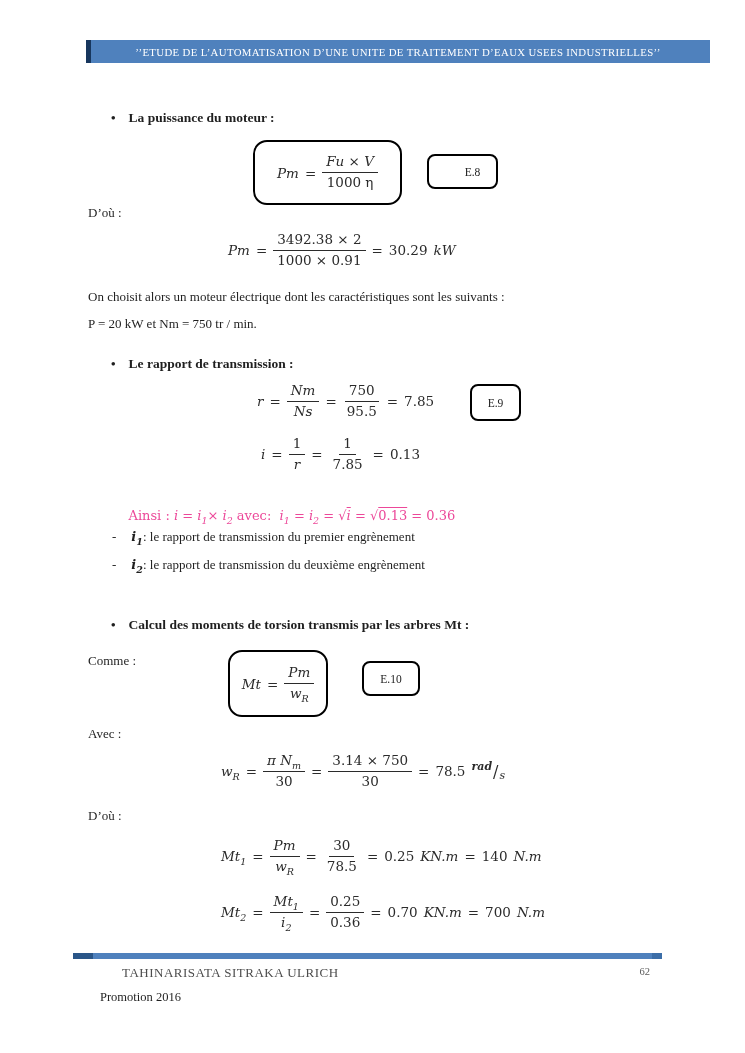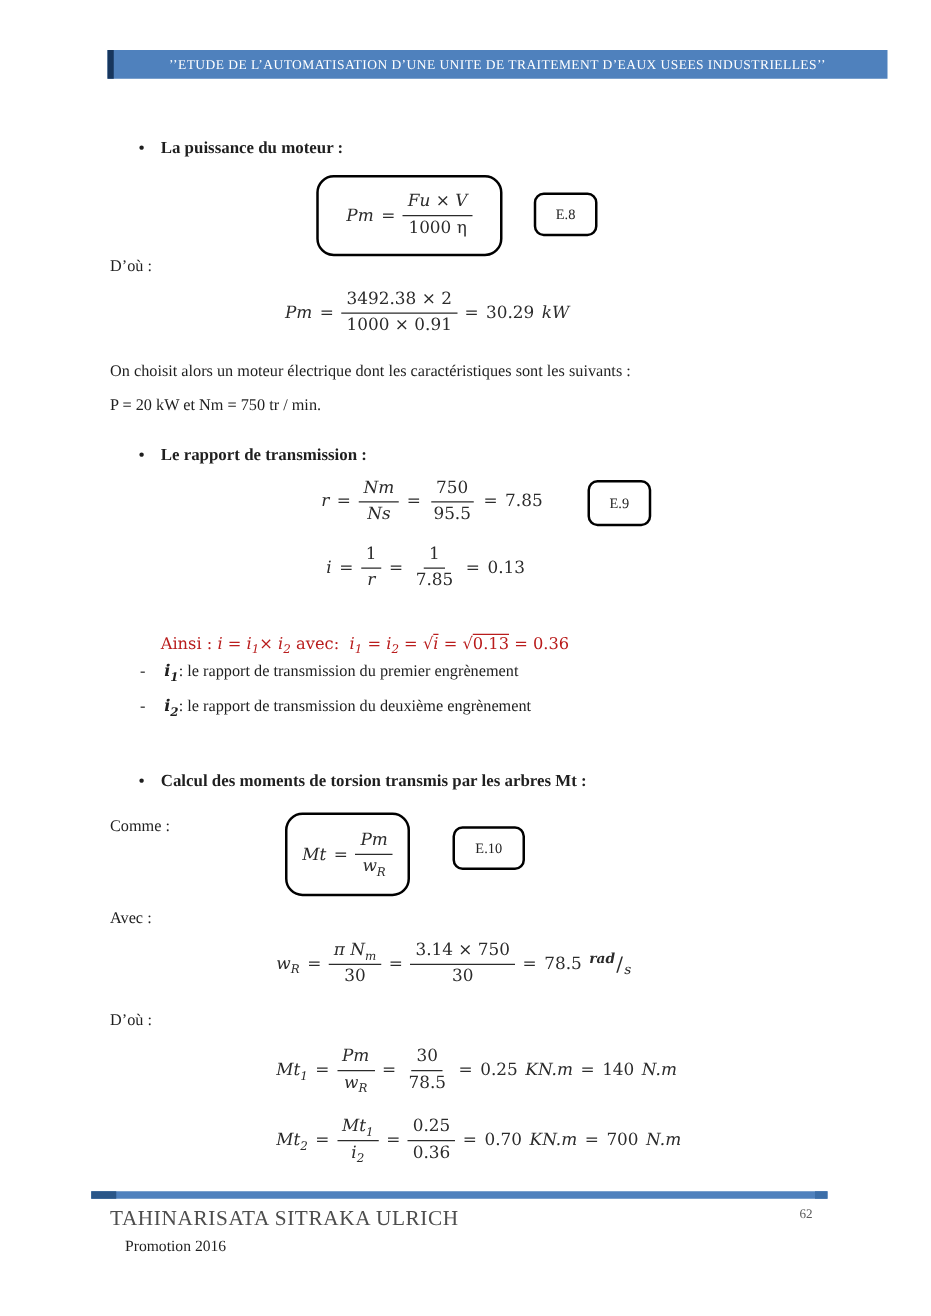--- a/index.html
+++ b/index.html
@@ -61,21 +61,21 @@
   .unit-frac .ud{font-size:11px;position:relative;top:4px;}
   
   .list-item{display:flex;align-items:baseline;font-size:13px;}
   .list-item .dash{margin-right:15px;}
   .term{font-weight:bold;font-style:italic;font-family:"DejaVu Serif",serif;}
   .term sub{font-size:9.5px;line-height:0;}
   
   .footline{background:var(--line-blue);}
   .footline .edgeL{position:absolute;left:0;top:0;width:20px;height:100%;background:var(--line-edge);}
   .footline .edgeR{position:absolute;right:0;top:0;width:10px;height:100%;background:var(--line-tip);}
-  .author{font-size:17px;color:#4d4d4d;letter-spacing:0.5px;}
+  .author{font-size:13px;color:#4d4d4d;letter-spacing:0.5px;margin-left:34px;}
   .pagenum{font-size:10.5px;color:#5a5a5a;text-align:right;}
   .promotion{font-size:12.5px;color:#1f1f1f;}
 </style>
 </head>
 <body>
 
 <div class="page">
 
   <div class="abs banner">
     <div class="banner-edge"></div>
@@ -90,21 +90,21 @@
   <div class="abs fbox" style="left:253px;top:140px;width:145px;height:61px;">
     <div class="eq">
       <span class="it">Pm</span>
       <span class="up">=</span>
       <span class="frac">
         <span class="num it">Fu × V</span>
         <span class="den up">1000 η</span>
       </span>
     </div>
   </div>
-  <div class="abs tagbox" style="left:427px;top:154px;width:47px;height:31px;">E.8</div>
+  <div class="abs tagbox" style="left:427px;top:154px;width:47px;height:31px;padding-left:20px;">E.8</div>
 
   <div class="abs line" style="left:88px;top:205px;">D’où :</div>
 
   <div class="abs eq" style="left:228px;top:232px;">
     <span class="it">Pm</span>
     <span class="up">=</span>
     <span class="frac">
       <span class="num up">3492.38 × 2</span>
       <span class="den up">1000 × 0.91</span>
     </span>
@@ -147,21 +147,21 @@
     </span>
     <span class="up">=</span>
     <span class="frac">
       <span class="num up">1</span>
       <span class="den up">7.85</span>
     </span>
     <span class="up">=</span>
     <span class="up">0.13</span>
   </div>
 
-  <div class="abs line" style="left:112px;top:493px;font-family:'DejaVu Serif',serif;font-size:13px;color:#b91c1c;">
+  <div class="abs line" style="left:112px;top:493px;font-family:'DejaVu Serif',serif;font-size:13px;color:#ec4899;">
     <span class="up">Ainsi : </span><span class="it">i = i</span><sub class="ssub it">1</sub><span class="it">× i</span><sub class="ssub it">2</sub><span class="up"> avec:  </span><span class="it">i</span><sub class="ssub it">1</sub><span class="it"> = i</span><sub class="ssub it">2</sub><span class="up"> = √</span><span class="it ol">i</span><span class="up"> = √</span><span class="up ol">0.13</span><span class="up"> = 0.36</span>
   </div>
 
   <div class="abs list-item" style="left:112px;top:529px;">
     <span class="dash">-</span>
     <span><span class="term"><span>i</span><sub>1</sub></span><span class="line" style="position:static;">: le rapport de transmission du premier engrènement</span></span>
   </div>
   <div class="abs list-item" style="left:112px;top:557px;">
     <span class="dash">-</span>
     <span><span class="term"><span>i</span><sub>2</sub></span><span class="line" style="position:static;">: le rapport de transmission du deuxième engrènement</span></span>

